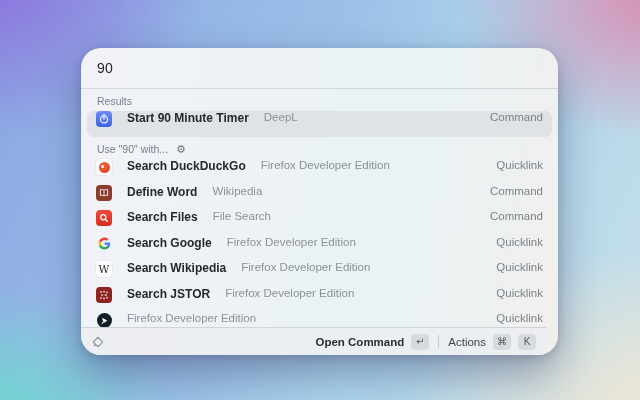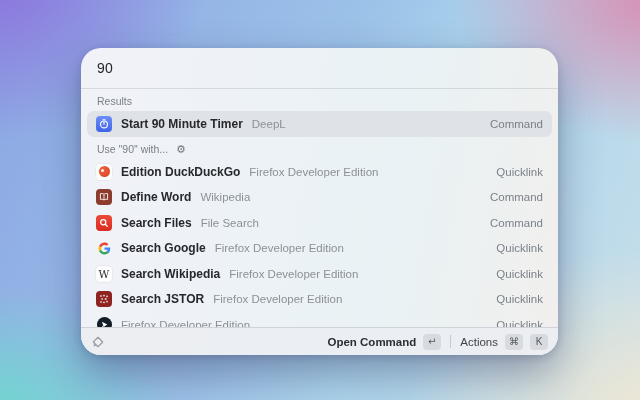--- a/index.html
+++ b/index.html
@@ -35,41 +35,41 @@
   .top-divider{height:1px;background:rgba(190,196,203,.55);}
   .list{
     position:absolute;top:41px;bottom:27px;left:0;right:0;overflow:hidden;
   }
   .section-label{
     margin:6px 16px 4px;font-size:10.5px;color:#7a8088;display:flex;align-items:flex-end;gap:8px;
   }
   .section-label .gear{font-size:11px;color:#6d737b;line-height:1;cursor:default;}
   .row{
     height:25.5px;margin:0 6px;border-radius:7px;
-    display:flex;align-items:center;padding:0 9px;gap:9px;
+    display:flex;padding:0 9px;gap:15px;
   }
   .row.selected{height:26px;background:#dfe2e6;margin-bottom:2px;}
   .row .title{font-size:12px;font-weight:700;color:#26282c;white-space:nowrap;}
   .row .subtitle{font-size:11.5px;color:#8b9197;white-space:nowrap;flex:1 1 auto;overflow:hidden;}
   .row .accessory{font-size:11.5px;color:#7b828a;margin-left:auto;white-space:nowrap;}
   
   .tile{width:16px;height:16px;border-radius:4px;flex:0 0 16px;display:flex;align-items:center;justify-content:center;position:relative;}
   .tile svg{display:block;}
   .tile.timer{background:linear-gradient(180deg,#6e8ef6,#3e62e8);}
   .tile.white{background:#fdfdfd;box-shadow:0 0 0 .5px rgba(0,0,0,.08);}
   .tile.dict{background:#8c3b2c;}
   .tile.fsearch{background:linear-gradient(180deg,#ec4a3a,#d92c22);}
   .tile.jstor{background:#8e2321;}
   .ddg-circle{width:11px;height:11px;border-radius:50%;background:radial-gradient(circle at 38% 35%,#f0603f,#d9431f);position:relative;}
   .ddg-circle:after{content:"";position:absolute;left:2.5px;top:3px;width:3px;height:3px;border-radius:50%;background:#fff;opacity:.9;}
   .deepl-circle{width:15px;height:15px;border-radius:50%;background:#121d28;display:flex;align-items:center;justify-content:center;}
   .wiki-w{font-family:"DejaVu Serif","Liberation Serif",serif;font-size:10.5px;color:#2c2e31;line-height:1;}
   
   .footer{
-    position:absolute;left:0;right:0;bottom:0;height:27px;
+    position:absolute;left:0;right:12px;bottom:0;height:27px;
     background:rgba(235,237,241,.95);
     border-top:1px solid rgba(185,190,196,.55);
     display:flex;align-items:center;padding:0 10px;
   }
   .footer-right{margin-left:auto;display:flex;align-items:center;gap:7px;}
   .footer-action-primary{font-size:11.5px;font-weight:700;color:#2b2e33;}
   .footer-action-secondary{font-size:11.5px;font-weight:400;color:#41454b;}
   .keycap{
     min-width:11px;height:16px;padding:0 3.5px;border-radius:4px;background:#d7dbdf;
     display:flex;align-items:center;justify-content:center;
@@ -110,21 +110,21 @@
 
     <div class="section-label">
       <span>Use "90" with...</span>
       <span class="gear">⚙</span>
     </div>
 
     <div class="row">
       <span class="tile white">
           <span class="ddg-circle"></span>
         </span>
-      <span class="title">Edition DuckDuckGo</span>
+      <span class="title">Search DuckDuckGo</span>
       <span class="subtitle">Firefox Developer Edition</span>
       <span class="accessory">Quicklink</span>
     </div>
 
     <div class="row">
       <span class="tile dict">
         <svg width="12" height="12" viewBox="0 0 16 16">
           <path d="M8 4.4 C6.6 3.3 4.6 3.1 3.2 3.5 V11.2 C4.6 10.8 6.6 11 8 12 C9.4 11 11.4 10.8 12.8 11.2 V3.5 C11.4 3.1 9.4 3.3 8 4.4 Z" fill="none" stroke="#fff" stroke-width="1.2" stroke-linejoin="round"></path>
           <line x1="8" y1="4.4" x2="8" y2="12" stroke="#fff" stroke-width="1.1"></line>
         </svg>

